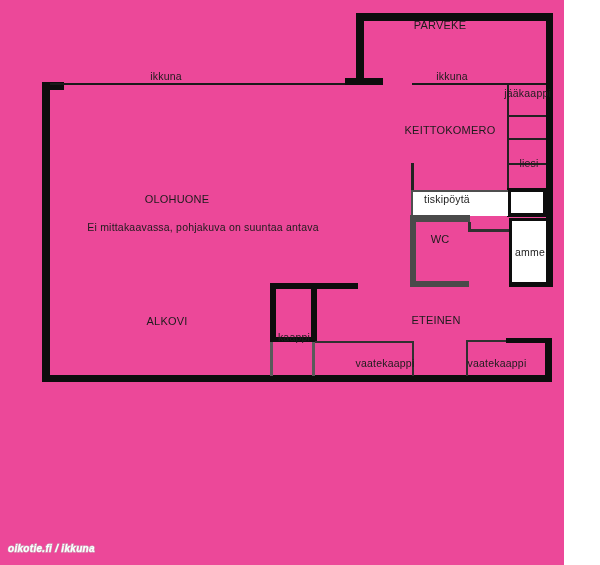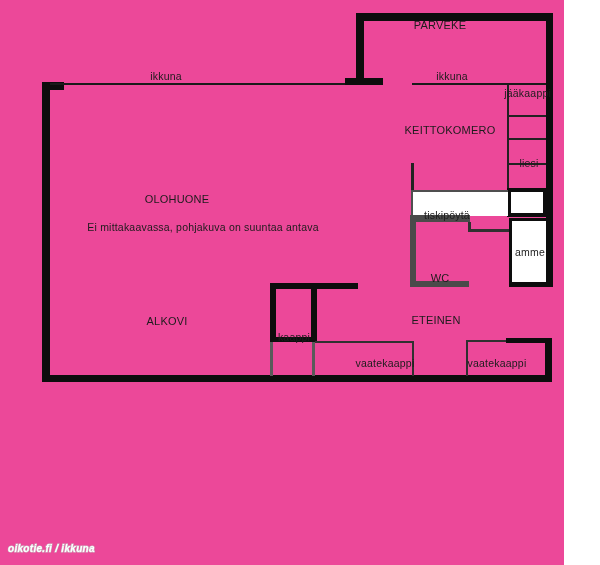--- a/index.html
+++ b/index.html
@@ -84,24 +84,24 @@
   <div class="w mid" style="left:466px;top:340px;width:42px;height:2px;"></div>
   <div class="w" style="left:506px;top:338px;width:46px;height:5px;"></div>
   <div class="w" style="left:545px;top:338px;width:7px;height:44px;"></div>
 
   <div class="lbl" style="left:440px;top:20px;">PARVEKE</div>
   <div class="lbl small" style="left:166px;top:71px;">ikkuna</div>
   <div class="lbl small" style="left:452px;top:71px;">ikkuna</div>
   <div class="lbl small right-anchor" style="left:551px;top:88px;">jääkaappi</div>
   <div class="lbl" style="left:450px;top:125px;">KEITTOKOMERO</div>
   <div class="lbl small" style="left:529px;top:150px;margin-top:8px;">liesi</div>
-  <div class="lbl small" style="left:447px;top:210px;">tiskipöytä</div>
+  <div class="lbl small" style="left:447px;top:194px;">tiskipöytä</div>
   <div class="lbl" style="left:177px;top:194px;">OLOHUONE</div>
   <div class="lbl small" style="left:203px;top:222px;">Ei mittakaavassa, pohjakuva on suuntaa antava</div>
-  <div class="lbl" style="left:440px;top:234px;margin-top:39px;">WC</div>
+  <div class="lbl" style="left:440px;top:234px;">WC</div>
   <div class="lbl small" style="left:530px;top:247px;">amme</div>
   <div class="lbl" style="left:167px;top:316px;">ALKOVI</div>
   <div class="lbl small" style="left:294px;top:332px;">kaappi</div>
   <div class="lbl" style="left:436px;top:315px;">ETEINEN</div>
   <div class="lbl small" style="left:385px;top:358px;">vaatekaappi</div>
   <div class="lbl small" style="left:497px;top:358px;">vaatekaappi</div>
 
   <div id="watermark">oikotie.fi / ikkuna</div>
 
 </div>

